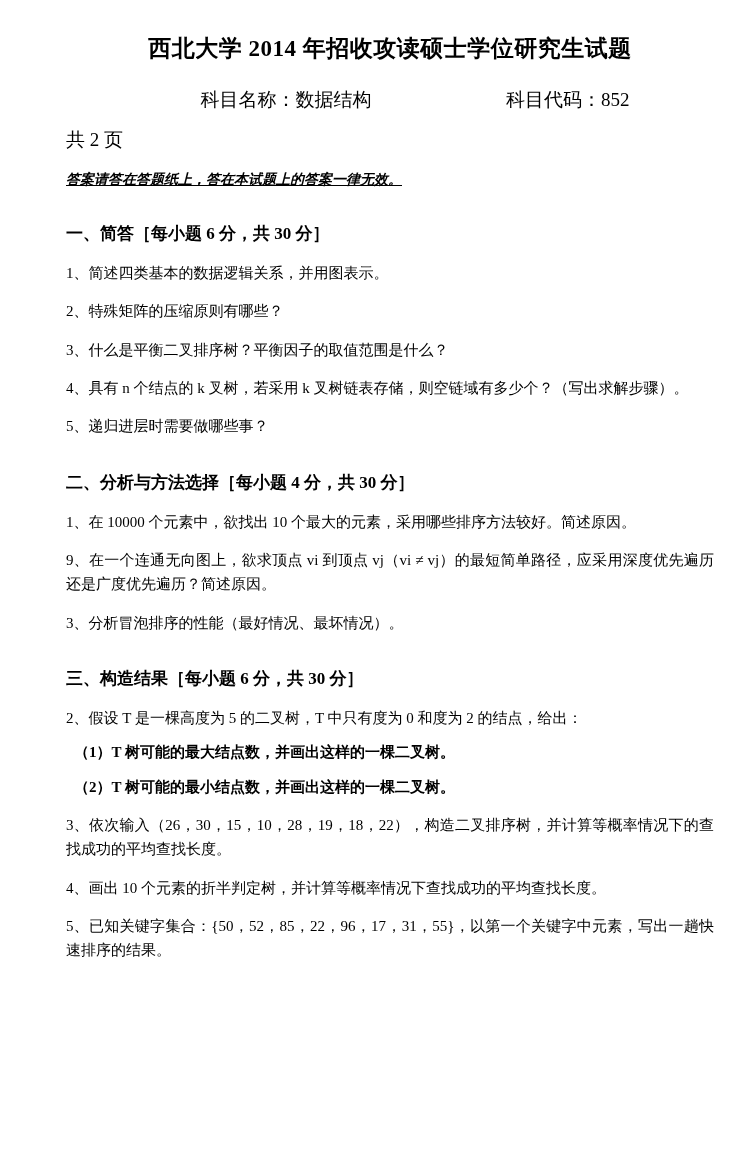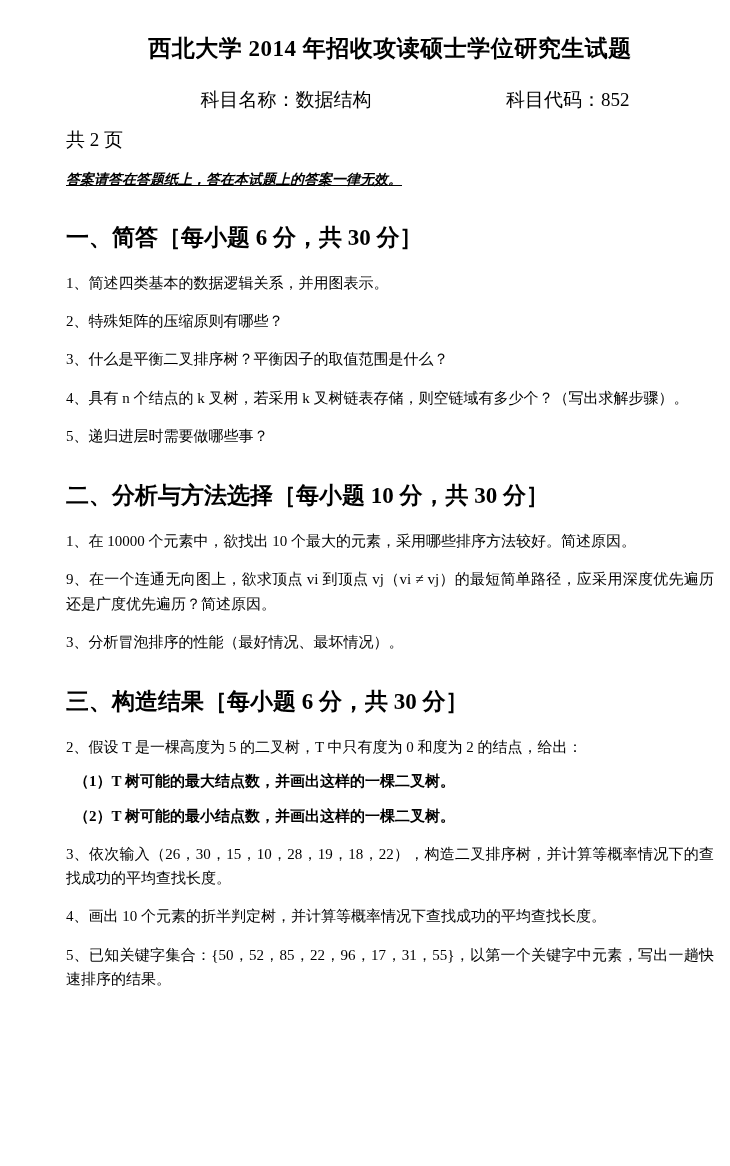--- a/index.html
+++ b/index.html
@@ -51,21 +51,21 @@
   .notice {
     margin-top: 14px;
     font-size: 14px;
     font-weight: bold;
     font-style: italic;
     text-decoration: underline;
     display: inline-block;
     line-height: 1.5;
   }
   .section-head {
-    font-size: 23px;
+    font-size: 17px;
     font-weight: bold;
     margin-top: 30px;
     margin-bottom: 2px;
     line-height: 1.6;
   }
   .q {
     font-size: 15px;
     line-height: 1.62;
     margin-top: 14px;
     text-align: justify;
@@ -97,21 +97,21 @@
 
   
   <div class="section-head">一、简答［每小题 6 分，共 30 分］</div>
   <div class="q">1、简述四类基本的数据逻辑关系，并用图表示。</div>
   <div class="q">2、特殊矩阵的压缩原则有哪些？</div>
   <div class="q">3、什么是平衡二叉排序树？平衡因子的取值范围是什么？</div>
   <div class="q">4、具有 n 个结点的 k 叉树，若采用 k 叉树链表存储，则空链域有多少个？（写出求解步骤）。</div>
   <div class="q">5、递归进层时需要做哪些事？</div>
 
   
-  <div class="section-head">二、分析与方法选择［每小题 10 分，共 30 分］</div>
+  <div class="section-head">二、分析与方法选择［每小题 4 分，共 30 分］</div>
   <div class="q">1、在 10000 个元素中，欲找出 10 个最大的元素，采用哪些排序方法较好。简述原因。</div>
   <div class="q">9、在一个连通无向图上，欲求顶点 vi 到顶点 vj（vi ≠ vj）的最短简单路径，应采用深度优先遍历还是广度优先遍历？简述原因。</div>
   <div class="q">3、分析冒泡排序的性能（最好情况、最坏情况）。</div>
 
   
   <div class="section-head">三、构造结果［每小题 6 分，共 30 分］</div>
   <div class="q">2、假设 T 是一棵高度为 5 的二叉树，T 中只有度为 0 和度为 2 的结点，给出：</div>
   <div class="q tight sub">（1）T 树可能的最大结点数，并画出这样的一棵二叉树。</div>
   <div class="q tight sub">（2）T 树可能的最小结点数，并画出这样的一棵二叉树。</div>
   <div class="q">3、依次输入（26，30，15，10，28，19，18，22），构造二叉排序树，并计算等概率情况下的查找成功的平均查找长度。</div>

